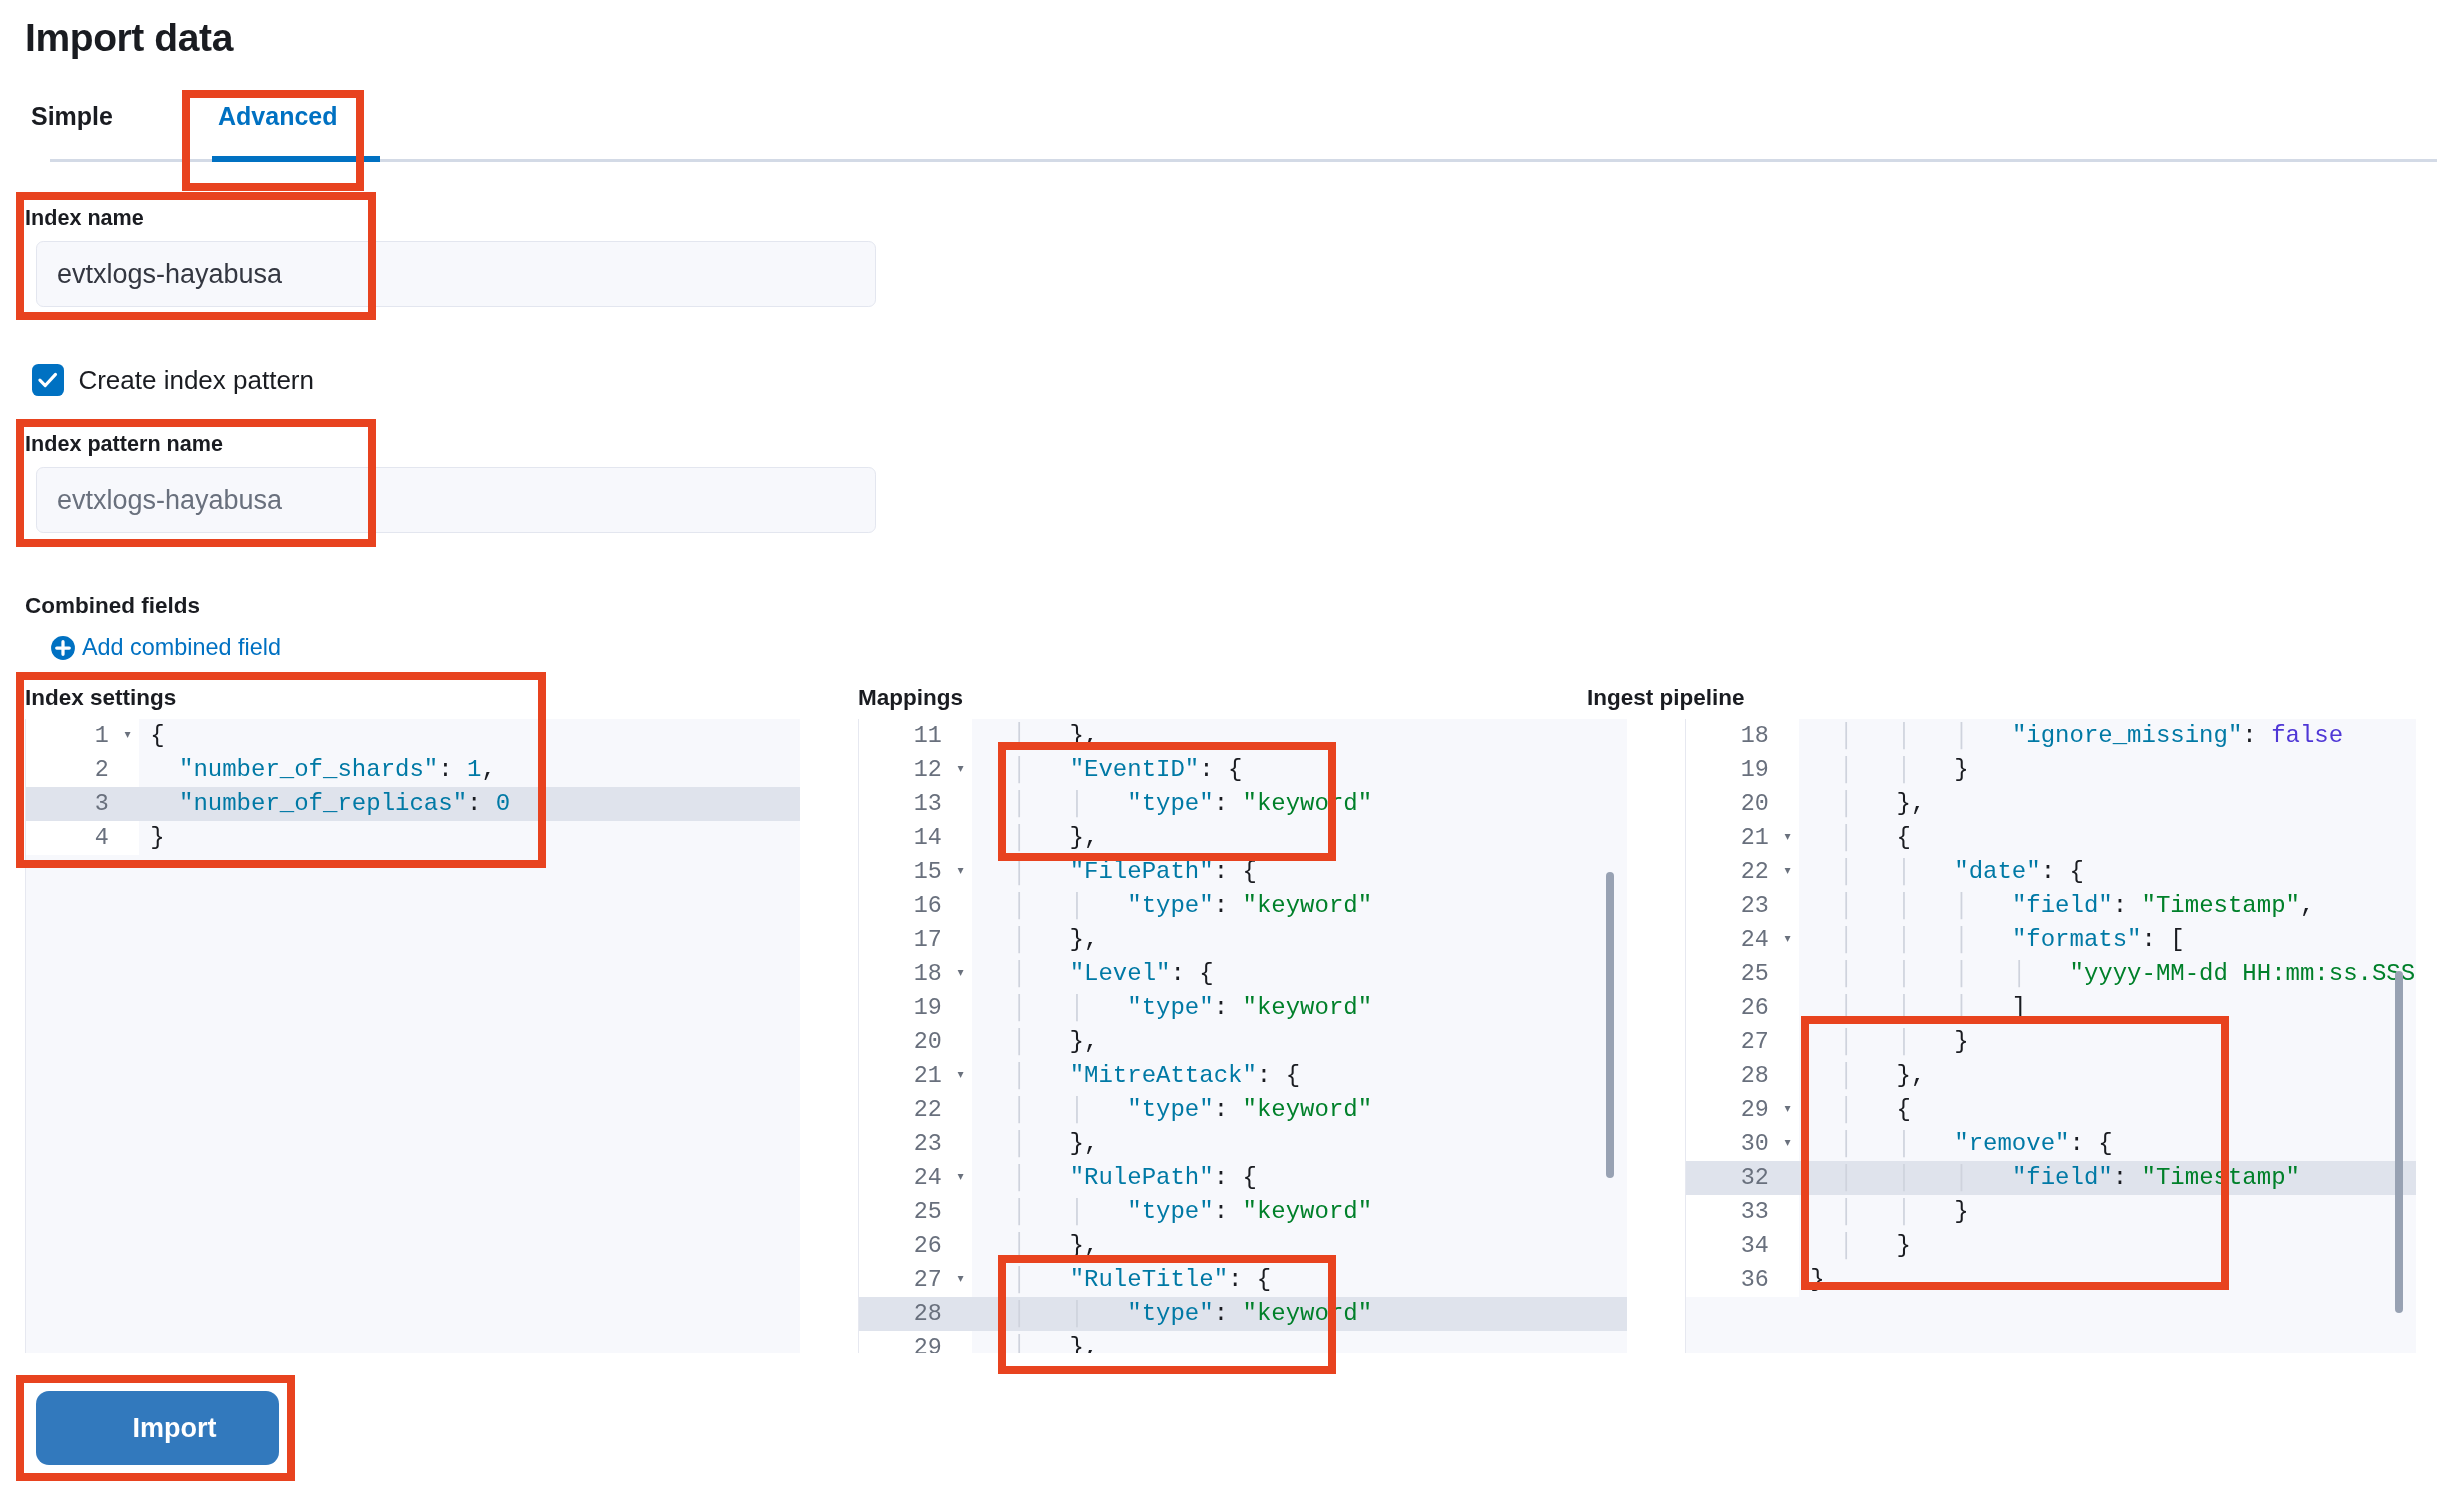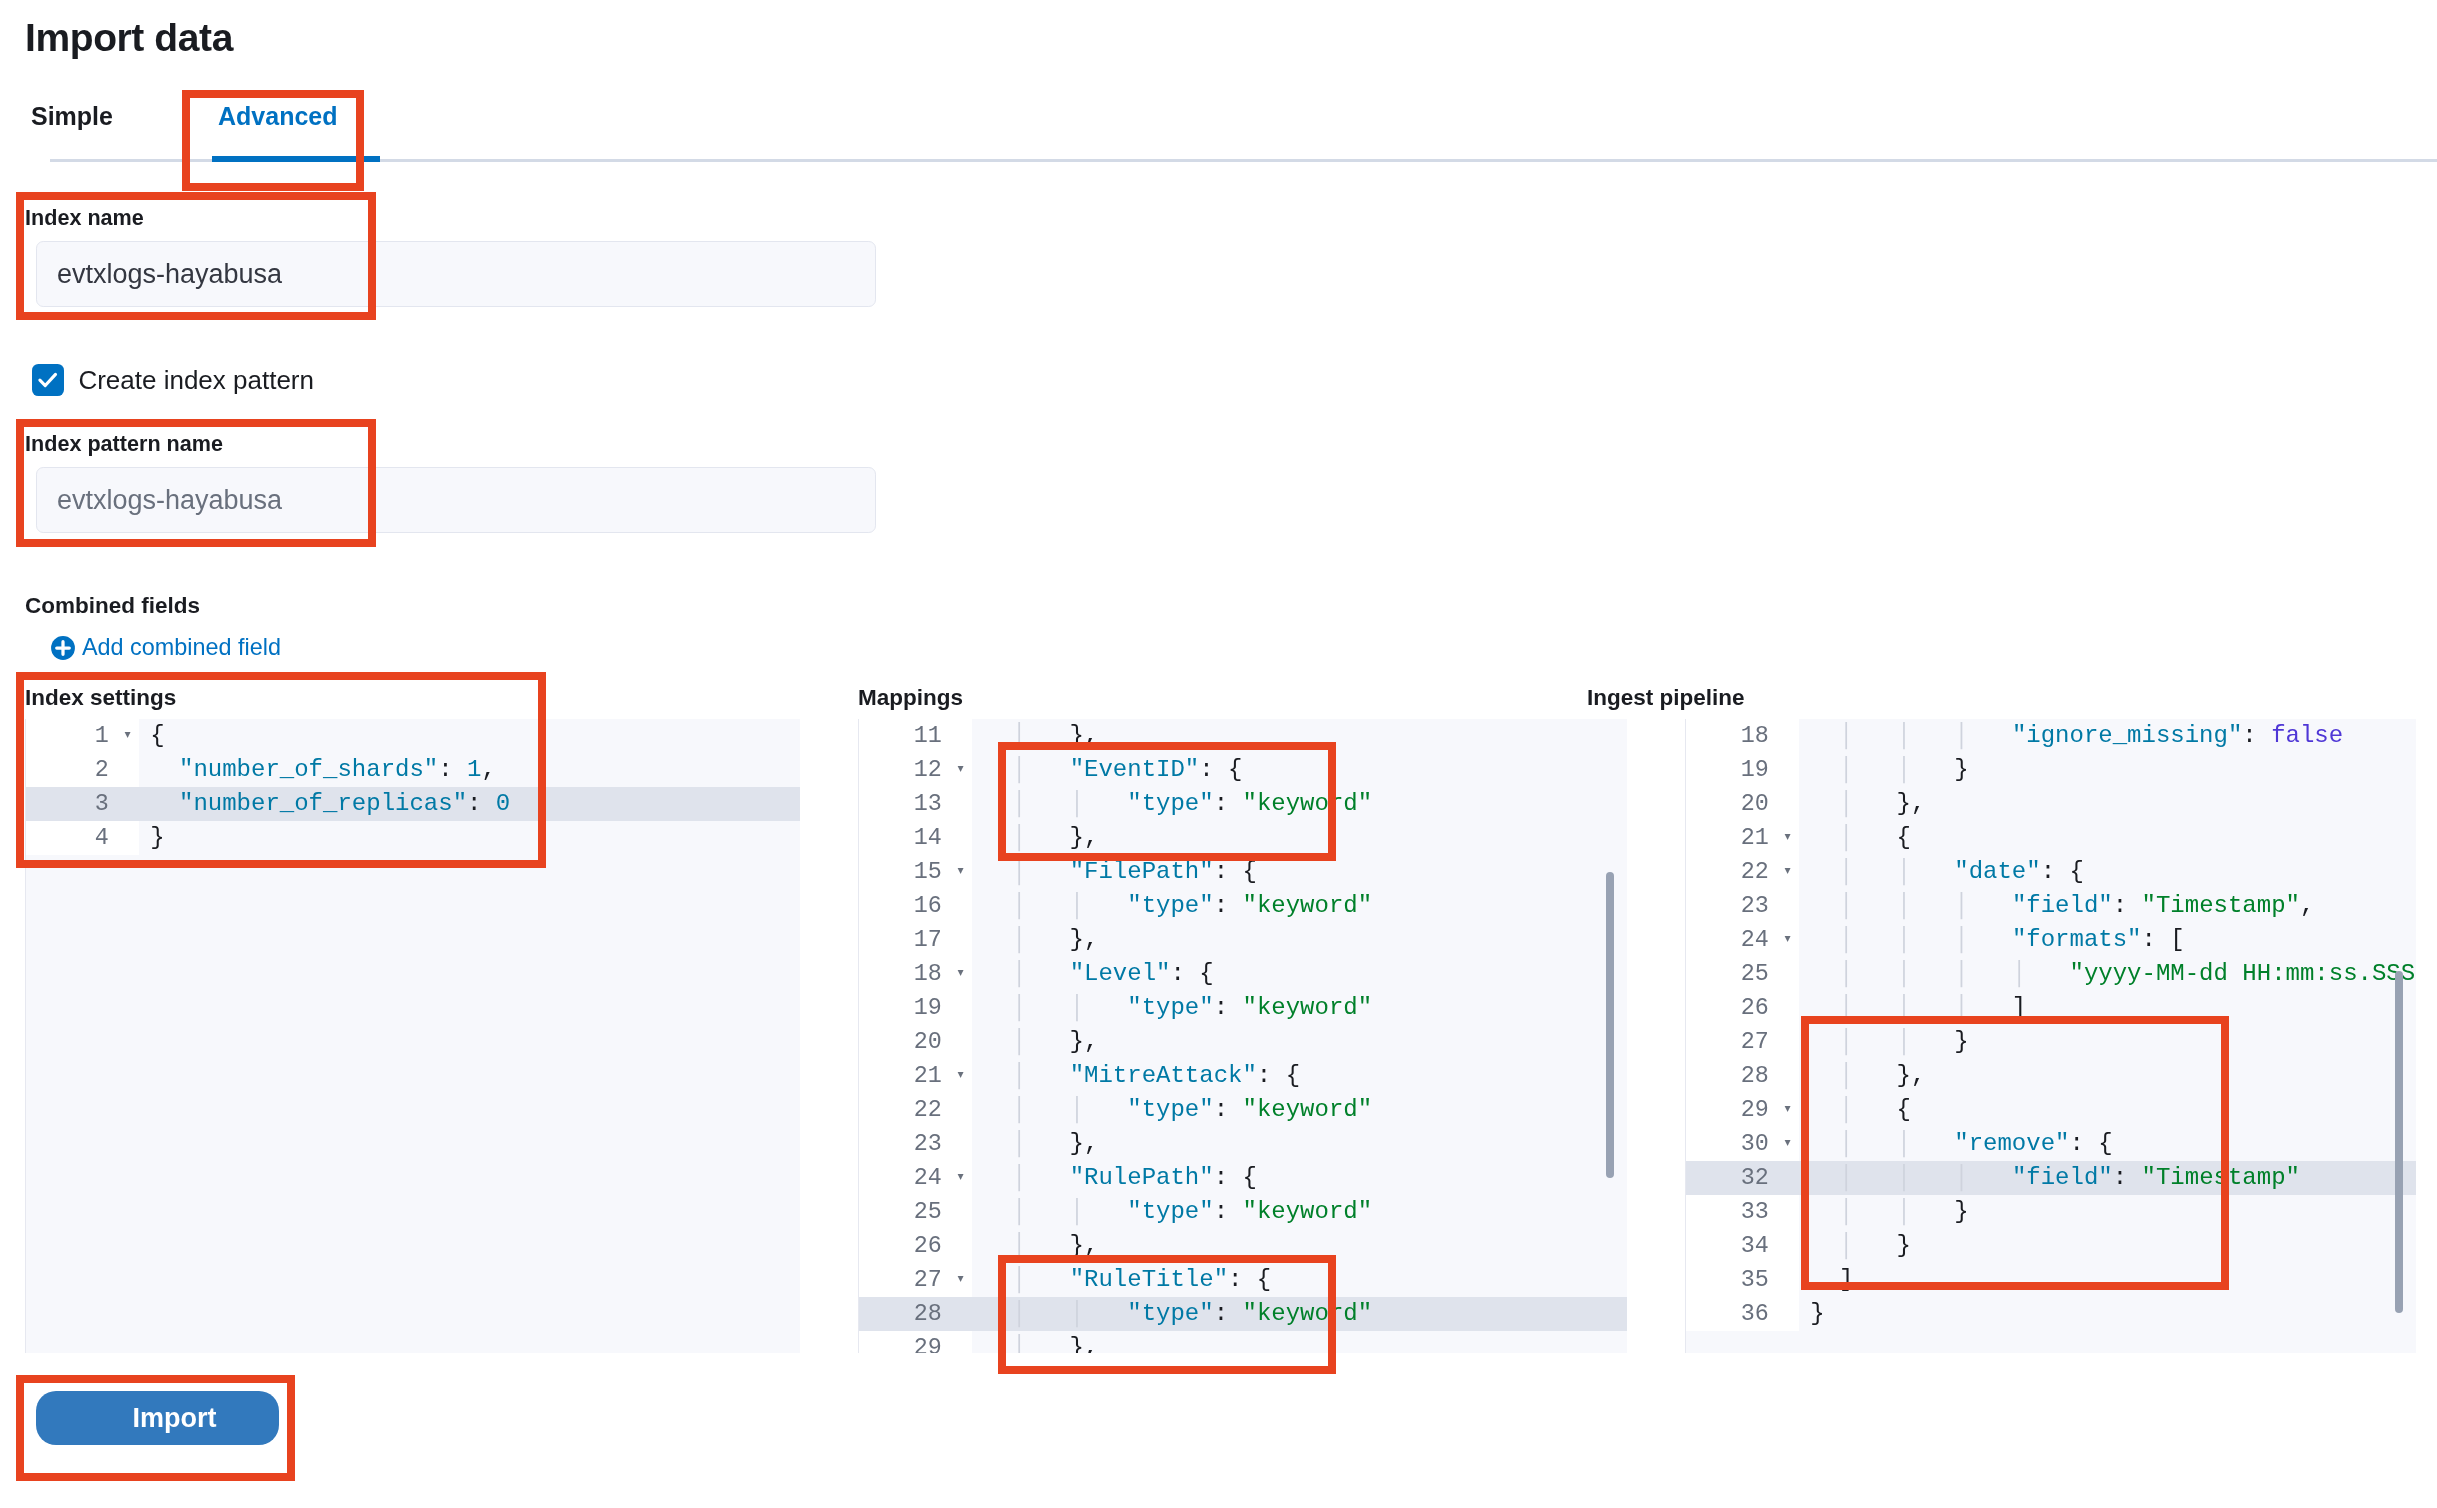--- a/index.html
+++ b/index.html
@@ -127,21 +127,21 @@
   #ed-mappings  { left:858px; width:769px; }
   #ed-pipeline  { left:1685px; width:731px; }
 
   #title-settings { left:25px;  top:685px; }
   #title-mappings { left:858px; top:685px; }
   #title-pipeline { left:1587px; top:685px; }
 
   
   #import-button {
     position:absolute; left:36px; top:1391px;
-    width:243px; height:54px; border-radius:20px;
+    width:243px; height:74px; border-radius:13px;
     background:#3279bd; color:#ffffff; border:none;
     font-size:27px; font-weight:bold; cursor:pointer;
     font-family:"Liberation Sans", sans-serif;
     padding-left:40px;
   }
 
   
   .anno {
     position:absolute; border:8px solid #e8431f; pointer-events:none;
   }
@@ -232,21 +232,20 @@
       <div class="code-row"><span class="gutter">24</span><span class="fold">▾</span><span class="code-text">  <span class="ind">│</span>   <span class="ind">│</span>   <span class="ind">│</span>   <span class="k">"formats"</span>: [</span></div>
       <div class="code-row"><span class="gutter">25</span><span class="fold"></span><span class="code-text">  <span class="ind">│</span>   <span class="ind">│</span>   <span class="ind">│</span>   <span class="ind">│</span>   <span class="s">"yyyy-MM-dd HH:mm:ss.SSS XXX"</span></span></div>
       <div class="code-row"><span class="gutter">26</span><span class="fold"></span><span class="code-text">  <span class="ind">│</span>   <span class="ind">│</span>   <span class="ind">│</span>   ]</span></div>
       <div class="code-row"><span class="gutter">27</span><span class="fold"></span><span class="code-text">  <span class="ind">│</span>   <span class="ind">│</span>   }</span></div>
       <div class="code-row"><span class="gutter">28</span><span class="fold"></span><span class="code-text">  <span class="ind">│</span>   },</span></div>
       <div class="code-row"><span class="gutter">29</span><span class="fold">▾</span><span class="code-text">  <span class="ind">│</span>   {</span></div>
       <div class="code-row"><span class="gutter">30</span><span class="fold">▾</span><span class="code-text">  <span class="ind">│</span>   <span class="ind">│</span>   <span class="k">"remove"</span>: {</span></div>
       <div class="code-row active"><span class="gutter">32</span><span class="fold"></span><span class="code-text">  <span class="ind">│</span>   <span class="ind">│</span>   <span class="ind">│</span>   <span class="k">"field"</span>: <span class="s">"Timestamp"</span></span></div>
       <div class="code-row"><span class="gutter">33</span><span class="fold"></span><span class="code-text">  <span class="ind">│</span>   <span class="ind">│</span>   }</span></div>
       <div class="code-row"><span class="gutter">34</span><span class="fold"></span><span class="code-text">  <span class="ind">│</span>   }</span></div>
-      <div class="code-row"><span class="gutter">35</span><span class="fold"></span><span class="code-text">  ]</span></div>
       <div class="code-row"><span class="gutter">36</span><span class="fold"></span><span class="code-text">}</span></div>
     </div>
   <div class="scrollbar" style="right:12.6px; top:252px; height:342px;"></div>
 </div>
 
 <button id="import-button">Import</button>
 
 <div id="anno-layer">
     <div class="anno" style="left: 182px; top: 90px; width: 182px; height: 101px;"></div>
     <div class="anno" style="left: 16px; top: 192px; width: 360px; height: 128px;"></div>

